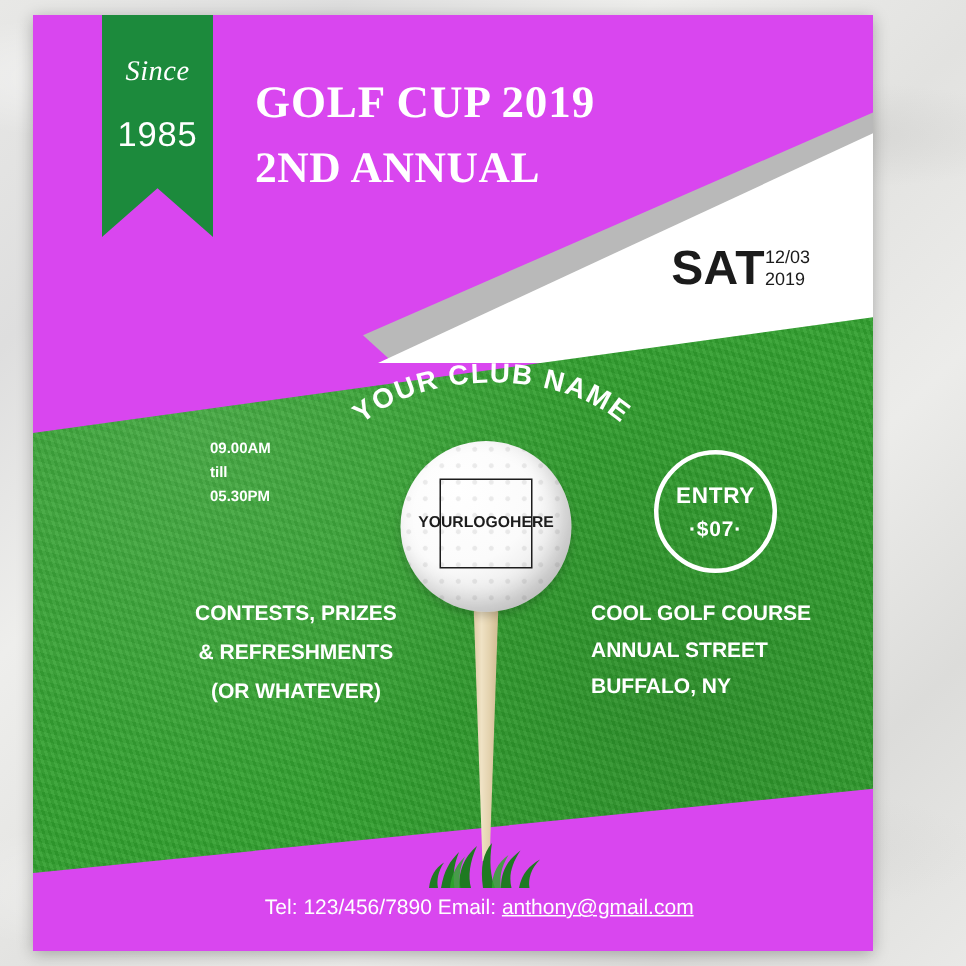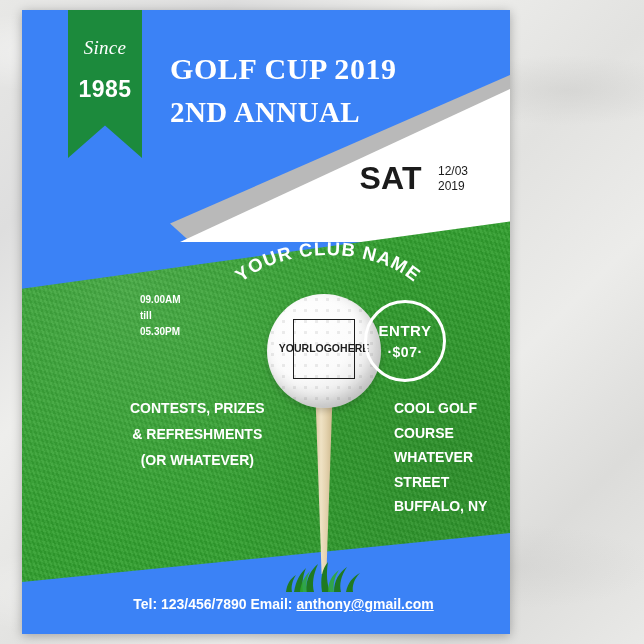--- a/index.html
+++ b/index.html
@@ -21,22 +21,22 @@
       radial-gradient(ellipse 260px 70px at 20% 92%, rgba(255,255,255,.5), transparent 70%),
       radial-gradient(ellipse 200px 60px at 80% 88%, rgba(205,205,203,.4), transparent 70%),
       radial-gradient(ellipse 140px 40px at 50% 50%, rgba(255,255,255,.25), transparent 70%);
     pointer-events: none;
   }
 
   
   .flyer {
     position: absolute;
     left: 22px; top: 10px;
-    width: 488px; height: 624px;
-    background: #3b82f6;
+    width: 560px; height: 624px;
+    background: #d946ef;
     overflow: hidden;
     box-shadow: 0 2px 10px rgba(0,0,0,.28);
   }
 
   
   .wedge-white {
     position: absolute; right: 0; top: 0;
     width: 330px; height: 232px;
     background: #ffffff;
     clip-path: polygon(100% 34%, 100% 100%, 0% 100%);
@@ -66,31 +66,31 @@
   .ribbon {
     position: absolute; left: 46px; top: 0;
     width: 74px; height: 148px;
     background: #1c8a3c;
     clip-path: polygon(0 0, 100% 0, 100% 100%, 50% 78%, 0 100%);
     color: #fff;
     text-align: center;
     padding-top: 27px;
   }
   .ribbon .since { font-size: 19px; font-style: italic; font-family: "Liberation Serif", serif; letter-spacing: .3px; }
-  .ribbon .year { font-size: 23px; font-weight: bold; margin-top: 17px; letter-spacing: .5px; }
+  .ribbon .year { font-size: 23px; font-weight: normal; margin-top: 17px; letter-spacing: .5px; }
 
   
   .hdr { position: absolute; left: 148px; top: 42px; color: #fff; font-family: Liberation Serif, serif; }
   .hdr .t1 { font-size: 30px; font-weight: bold; letter-spacing: .6px; }
   .hdr .t2 { font-size: 29px; font-weight: bold; letter-spacing: .4px; margin-top: 10px; }
 
   
   .date {
     position: absolute; right: 42px; top: 152px;
-    display: flex; align-items: center; gap: 16px;
+    display: flex; align-items: center; gap: 0;
     color: #1b1b1b;
   }
   .date .sat { font-size: 32px; font-weight: bold; letter-spacing: .3px; line-height: 1; }
   .date .dlines { font-size: 12px; font-weight: normal; line-height: 1.25; padding-top: 2px; }
 
   
   .arc { position: absolute; left: 202px; top: 228px; width: 208px; height: 70px; }
   .arc svg { width: 100%; height: 100%; overflow: visible; }
   .arc text { fill: #ffffff; font-family: "Liberation Sans", sans-serif; font-size: 18.5px; font-weight: bold; letter-spacing: 1.1px; }
 
@@ -144,21 +144,21 @@
   
   .times { position: absolute; left: 118px; top: 282px; color: #fff; font-size: 10px; font-weight: bold; line-height: 1.62; }
   .contests { position: absolute; left: 108px; top: 386px; color: #fff; font-size: 14px; font-weight: bold; line-height: 1.85; text-align: center; }
 
   
   .addr { position: absolute; left: 372px; top: 386px; color: #fff; font-size: 14px; font-weight: bold; line-height: 1.75; }
 
   
   .footer {
     position: absolute; left: 0; bottom: 22px; width: 100%;
-    text-align: center; color: #ffffff; font-size: 14px; font-weight: bold; padding-left: 35px;
+    text-align: center; color: #ffffff; font-size: 14px; font-weight: normal; padding-left: 35px;
   }
   .footer .email { text-decoration: underline; }
 </style>
 </head>
 <body>
 
 <div class="marble"></div>
 
 <div class="flyer">
 
@@ -234,21 +234,21 @@
   </div>
 
   <div class="contests">
     <div>CONTESTS, PRIZES</div>
     <div>&amp; REFRESHMENTS</div>
     <div>(OR WHATEVER)</div>
   </div>
 
   <div class="addr">
     <div>COOL GOLF COURSE</div>
-    <div>WHATEVER STREET</div>
+    <div>ANNUAL STREET</div>
     <div>BUFFALO, NY</div>
   </div>
 
   <div class="footer">
     <span>Tel: 123/456/7890</span>
     <span>Email:</span>
     <span class="email">anthony@gmail.com</span>
   </div>
 
 </div>

